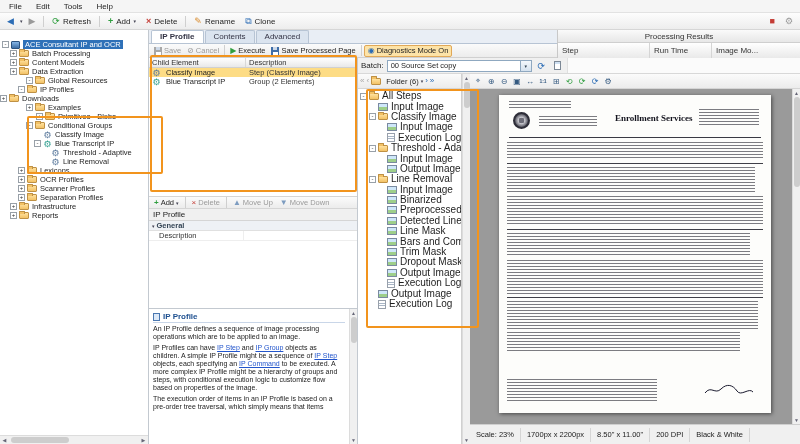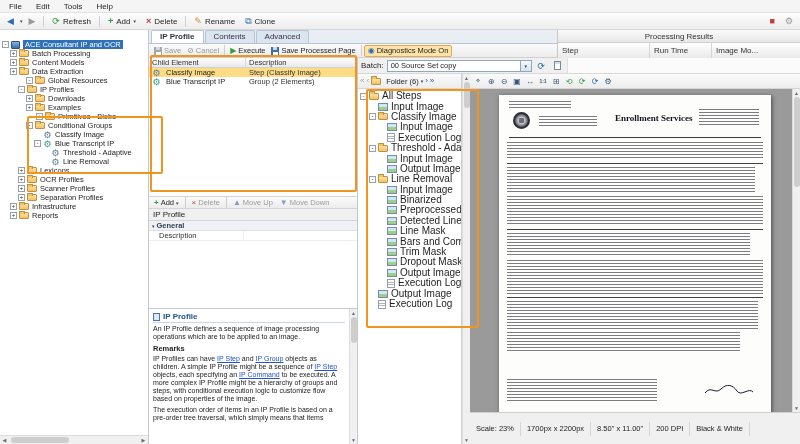--- a/index.html
+++ b/index.html
@@ -137,21 +137,21 @@
   .folder-label{font-size:7.5px;white-space:nowrap;}
   .results-tree{flex:1;padding-top:2px;overflow:hidden;}
   .preview-col{flex:1;display:flex;flex-direction:column;min-width:0;}
   .preview-toolbar{height:15px;flex:none;background:linear-gradient(#fbfbfb,#ececec);border-bottom:1px solid #d5d5d5;
                    display:flex;align-items:center;gap:1px;padding:0 2px;}
   .pt-icon{width:12px;height:12px;display:flex;align-items:center;justify-content:center;font-size:8px;
            color:#355a80;border-radius:2px;flex:none;}
   .pt-icon.green{color:#2f9e3f;} .pt-icon.blue{color:#2b6cb5;}
   .pt-icon.txt{font-size:5px;font-weight:bold;}
   .preview-area{flex:1;background:#9a9a9a;display:flex;justify-content:center;overflow:hidden;position:relative;min-height:0;}
-  .status-bar{height:32px;flex:none;background:#f0f0f0;border-top:1px solid #cfcfcf;display:flex;align-items:center;}
+  .status-bar{height:20px;flex:none;background:#f0f0f0;border-top:1px solid #cfcfcf;display:flex;align-items:center;}
   .sb-seg{padding:0 6px;border-right:1px solid #d5d5d5;line-height:14px;font-size:7.5px;color:#222;white-space:nowrap;}
 
   
   .doc{width:272px;height:318px;background:#fdfdfb;margin-top:6px;box-shadow:1px 1px 4px rgba(0,0,0,.55);
        position:relative;flex:none;}
   .stripes{background:repeating-linear-gradient(to bottom,rgba(45,45,55,.62) 0 1px,transparent 1px 3px);}
   .stripes.dark{background:repeating-linear-gradient(to bottom,rgba(30,30,40,.85) 0 1px,transparent 1px 3px);}
   .doc-rule{height:1px;background:#3a3a44;}
   .seal{width:17px;height:17px;border-radius:50%;border:2px solid #2e2e38;
         background:radial-gradient(circle,#6d6d78 30%,#c9c9cf 33%,#55555f 72%);}
@@ -240,21 +240,21 @@
       <div class="tree-row" style="padding-left: 10px; margin-left: 16px;">
         <span class="expander">-</span>
         <span class="ticon ic-folder"></span>
         <span class="tlabel">Global Resources</span>
       </div>
       <div class="tree-row" style="padding-left: 18px;">
         <span class="expander">-</span>
         <span class="ticon ic-folder"></span>
         <span class="tlabel">IP Profiles</span>
       </div>
-      <div class="tree-row" style="padding-left: 26px;">
+      <div class="tree-row" style="">
         <span class="expander">+</span>
         <span class="ticon ic-folder"></span>
         <span class="tlabel">Downloads</span>
       </div>
       <div class="tree-row" style="padding-left: 26px;">
         <span class="expander">+</span>
         <span class="ticon ic-folder"></span>
         <span class="tlabel">Examples</span>
       </div>
       <div class="tree-row" style="padding-left: 36px;">
@@ -423,21 +423,20 @@
       </div>
       <div class="prop-filler"></div>
       <div class="help-panel">
         <div class="help-content">
           <div class="help-title">
               <span class="help-icon"></span>
               <span>IP Profile</span>
             </div>
           <div>
               <p class="help-para"><span>An IP Profile defines a sequence of image processing operations which are to be applied to an image.</span></p>
-              <div class="help-heading">Remarks</div>
               <p class="help-para"><span>IP Profiles can have </span><span class="help-link">IP Step</span><span> and </span><span class="help-link">IP Group</span><span> objects as children. A simple IP Profile might be a sequence of </span><span class="help-link">IP Step</span><span> objects, each specifying an </span><span class="help-link">IP Command</span><span> to be executed. A more complex IP Profile might be a hierarchy of groups and steps, with conditional execution logic to customize flow based on properties of the image.</span></p>
               <p class="help-para"><span>The execution order of items in an IP Profile is based on a pre-order tree traversal, which simply means that items</span></p>
             </div>
         </div>
         <div class="vscroll">
           <div class="vs-btn">▲</div>
           <div class="vs-thumb"></div>
           <div class="vs-fill"></div>
           <div class="vs-btn">▼</div>
         </div>

